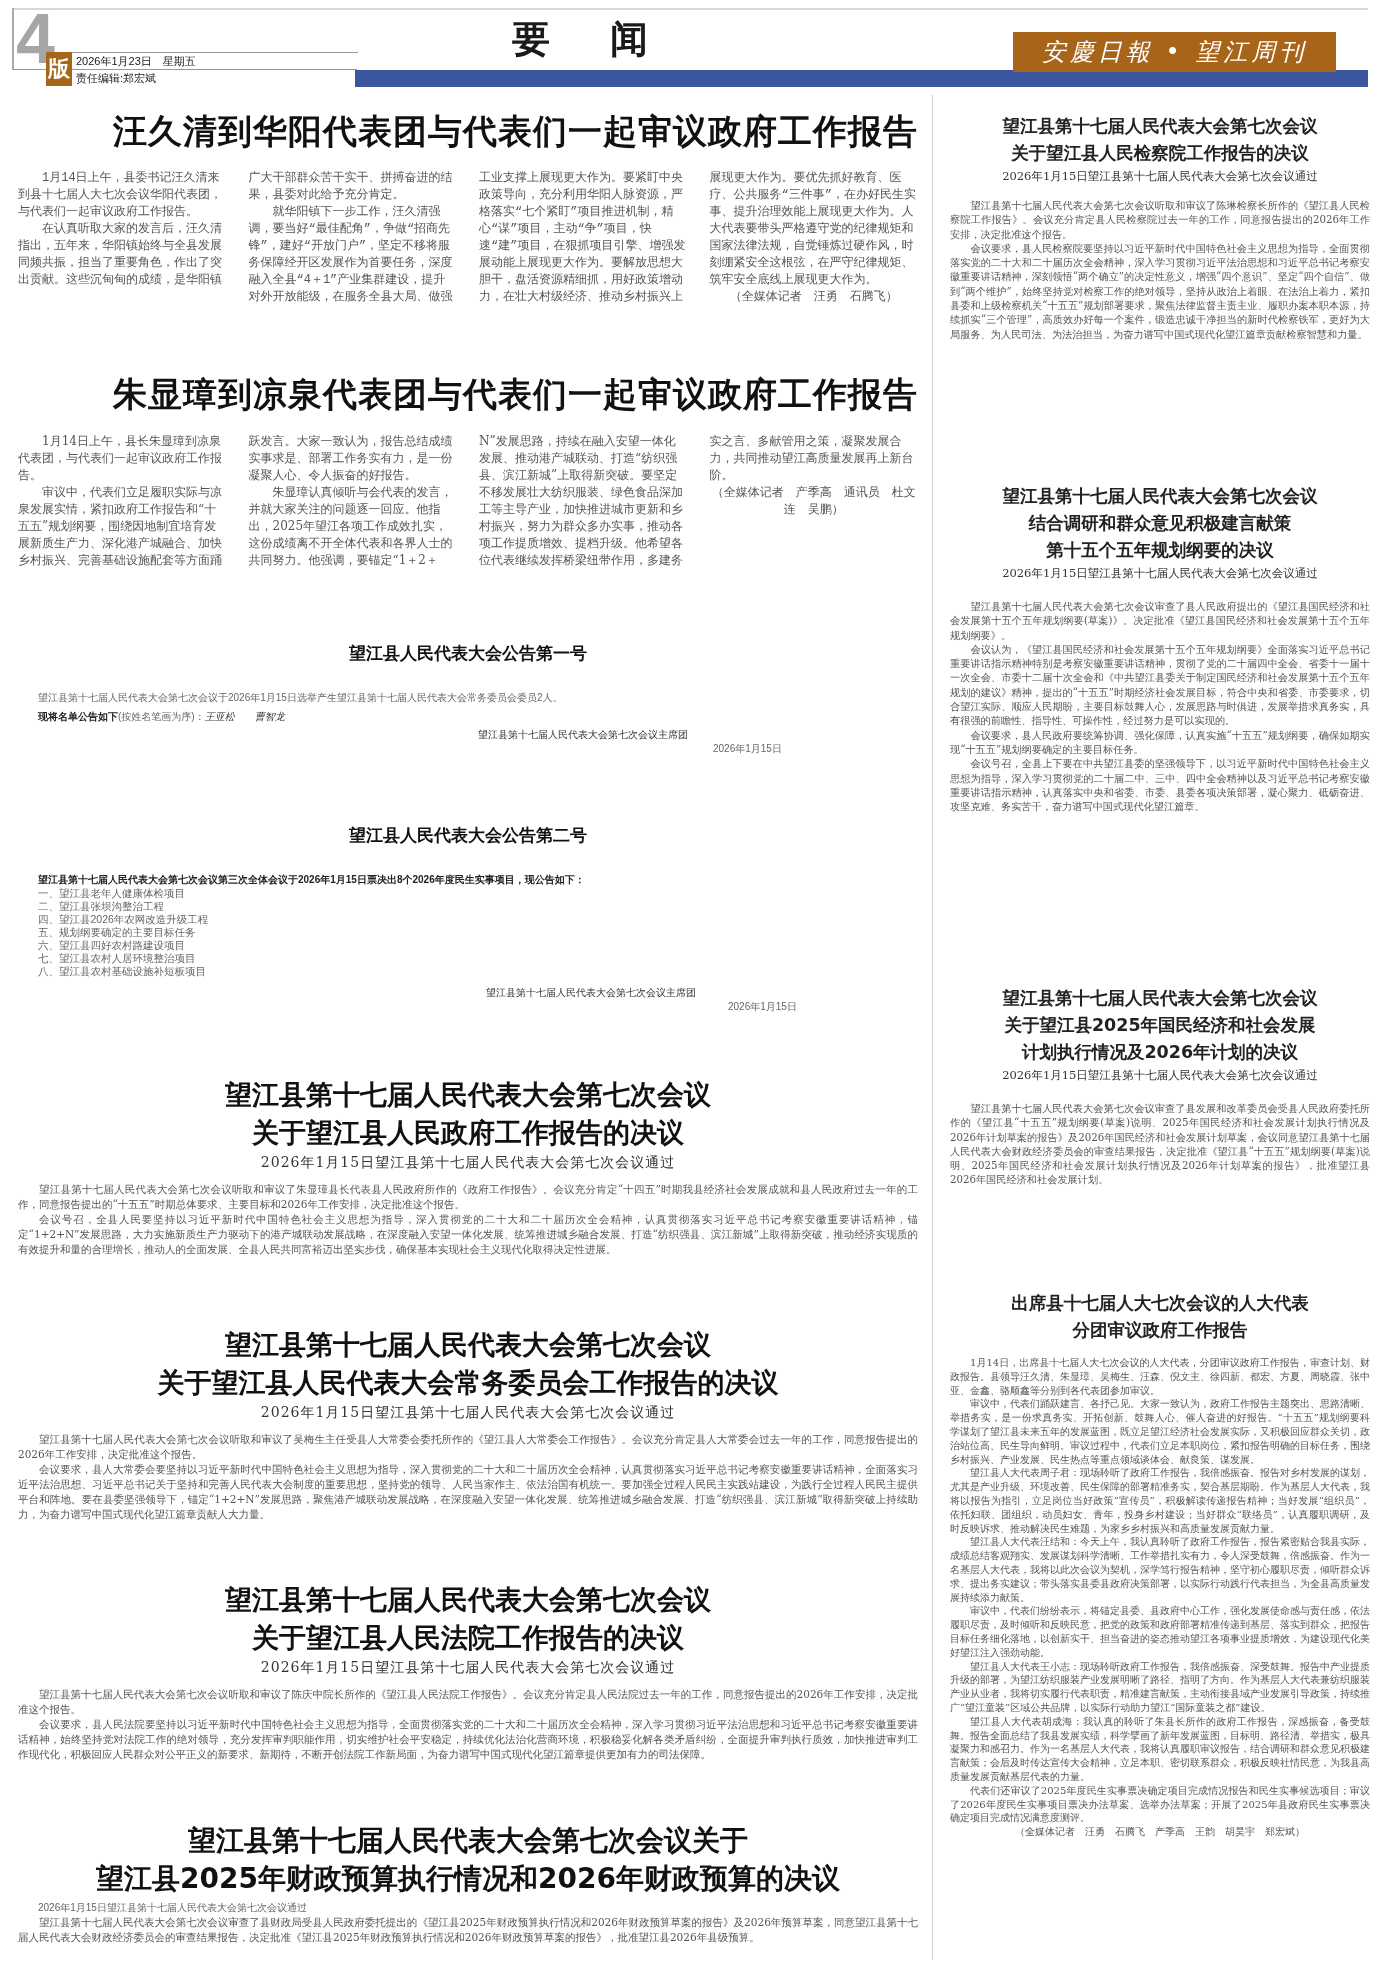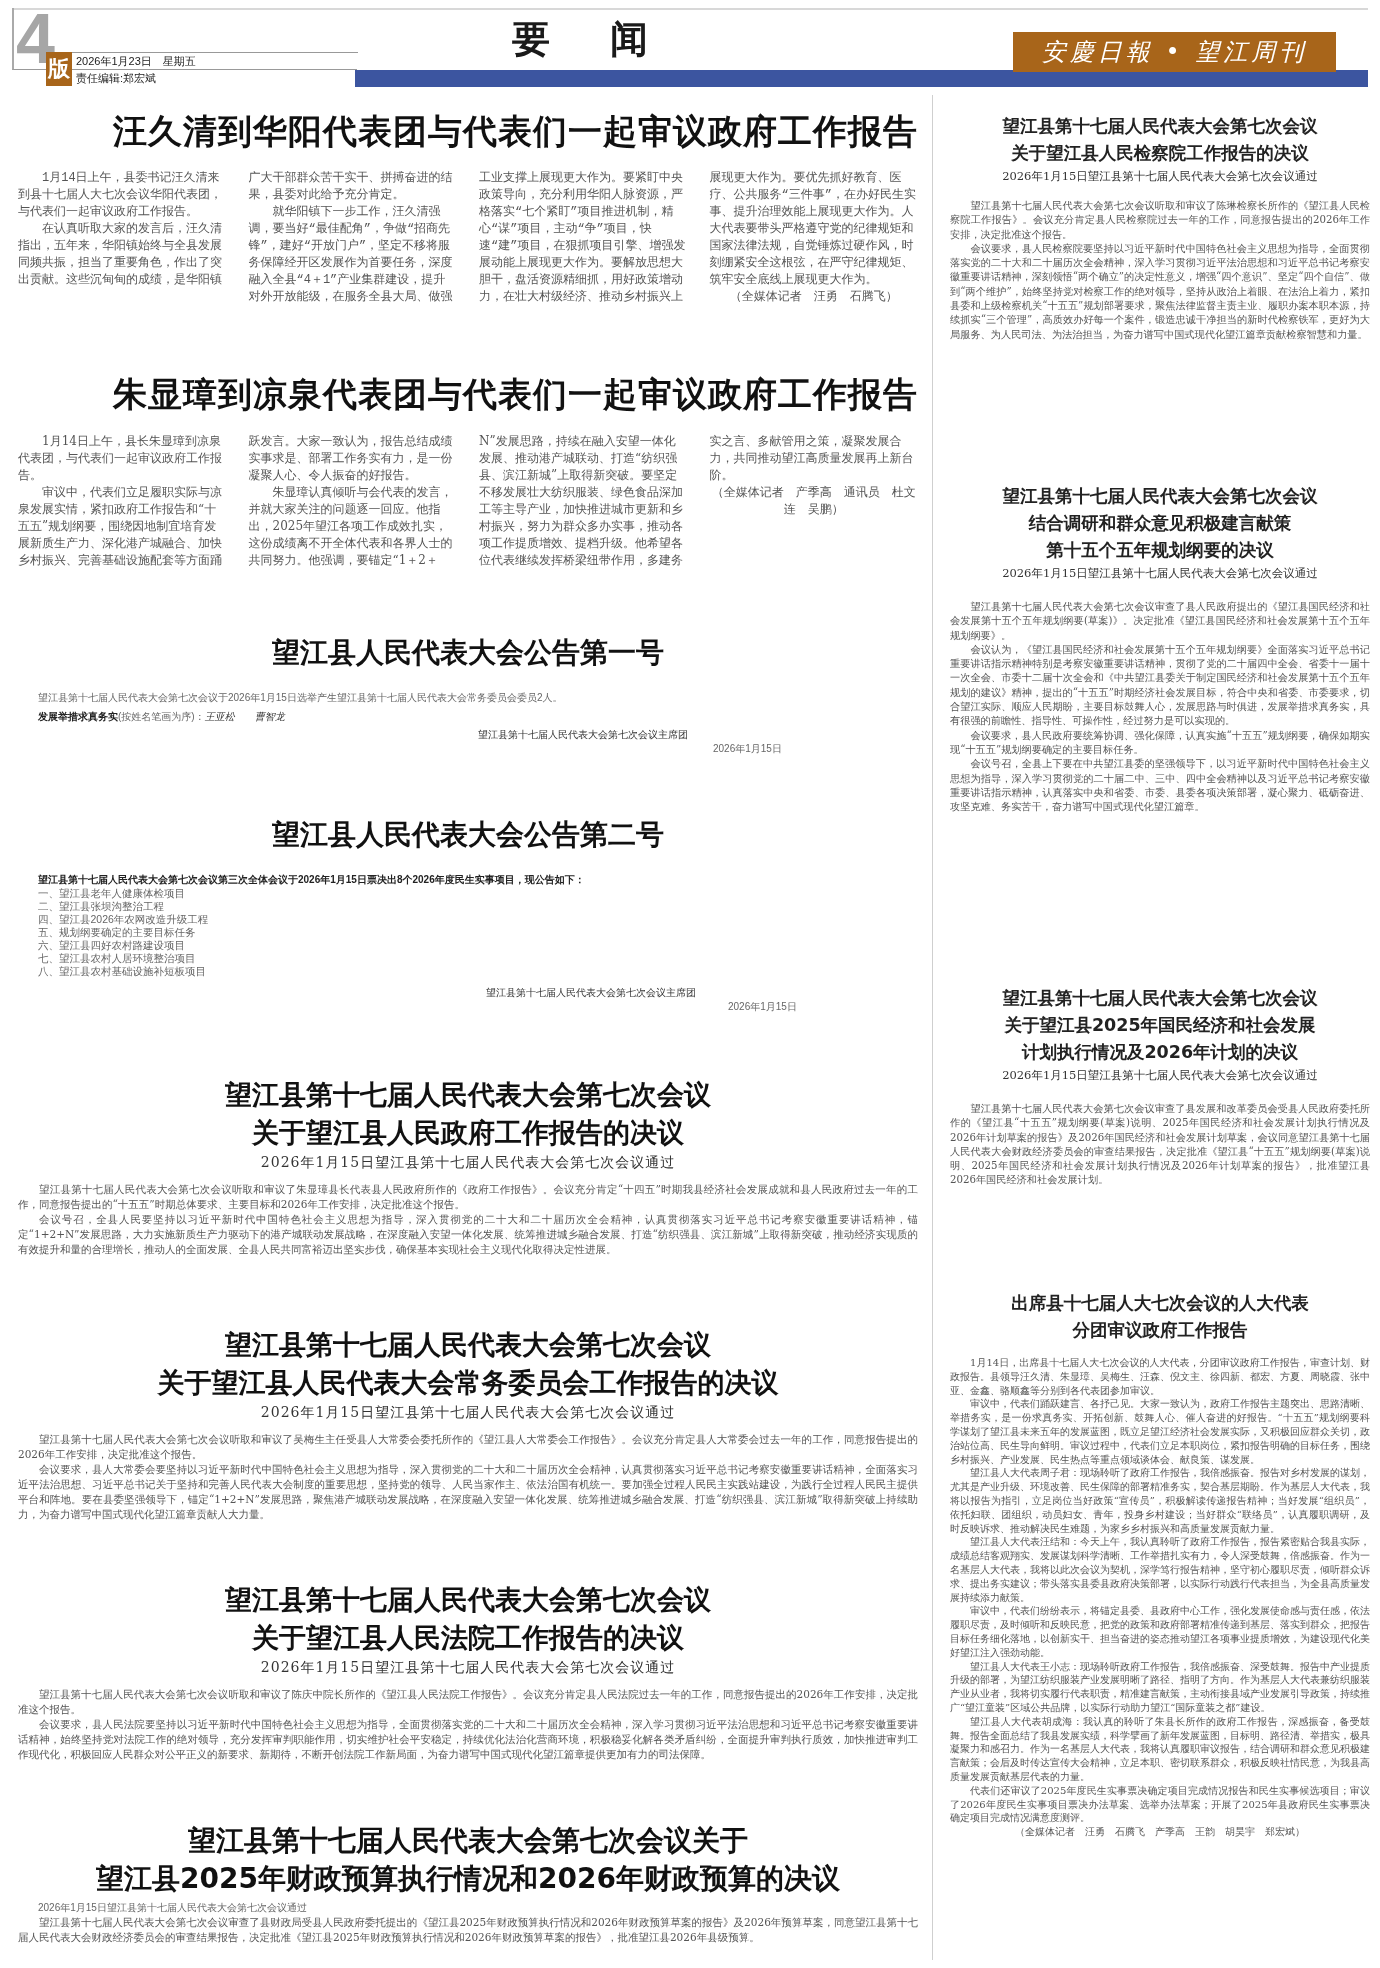--- a/index.html
+++ b/index.html
@@ -19,21 +19,21 @@
   .blue-bar { position: absolute; left: 355px; right: 12px; top: 70px; height: 17px; background: #3c55a0; }
   .brand-box { position: absolute; left: 1013px; top: 32px; width: 323px; height: 40px; background: #a8651a; color: #fff; font-family: "DejaVu Serif", serif; font-style: italic; font-size: 24px; line-height: 40px; text-align: center; letter-spacing: 4px; }
 
   
   .left-col { position: absolute; left: 18px; top: 95px; width: 900px; }
   .right-col { position: absolute; left: 950px; top: 95px; width: 420px; }
   .col-divider { position: absolute; left: 932px; top: 95px; width: 1px; height: 1865px; background: #cfcfcf; }
 
   .headline-xl { font-family: "DejaVu Sans", sans-serif; font-weight: bold; color: #111; text-align: center; }
   .h-main { font-size: 34px; line-height: 62px; letter-spacing: 1px; text-align: right; }
-  .h-ann { font-size: 28px; line-height: 40px; }
+  .h-ann { font-size: 17px; line-height: 40px; }
   .h-res { font-size: 27px; line-height: 38px; }
   .subline { font-family: "DejaVu Serif", serif; font-size: 14px; color: #333; text-align: center; line-height: 20px; letter-spacing: 1px; }
   .body-text { font-size: 10.5px; line-height: 15px; color: #555; text-align: justify; }
   .body-text p { text-indent: 2em; }
   .cols4 { column-count: 4; column-gap: 22px; }
   .cols4 p { font-size: 12px; line-height: 17px; color: #555; }
   .byline { text-align: center; text-indent: 0 !important; }
   .right-sign { text-align: right; font-family: "Liberation Sans", sans-serif; font-size: 10px; color: #333; }
   .right-date { font-family: "Liberation Sans", sans-serif; font-size: 10px; color: #666; }
 
@@ -85,21 +85,21 @@
       <p style="text-indent:2em">朱显璋认真倾听与会代表的发言，并就大家关注的问题逐一回应。他指出，2025年望江各项工作成效扎实，这份成绩离不开全体代表和各界人士的共同努力。他强调，要锚定“1＋2＋N”发展思路，持续在融入安望一体化发展、推动港产城联动、打造“纺织强县、滨江新城”上取得新突破。要坚定不移发展壮大纺织服装、绿色食品深加工等主导产业，加快推进城市更新和乡村振兴，努力为群众多办实事，推动各项工作提质增效、提档升级。他希望各位代表继续发挥桥梁纽带作用，多建务实之言、多献管用之策，凝聚发展合力，共同推动望江高质量发展再上新台阶。</p>
       <p class="byline">（全媒体记者　产季高　通讯员　杜文连　吴鹏）</p>
     </div>
   </section>
 
   <section style="height:170px;">
     <h2 class="headline-xl h-ann" style="margin-top:20px;">望江县人民代表大会公告第一号</h2>
     <div style="margin-top:18px;padding-left:20px;">
       <div class="ann-lead">望江县第十七届人民代表大会第七次会议于2026年1月15日选举产生望江县第十七届人民代表大会常务委员会委员2人。</div>
       <div>
-        <span class="ann-bold">发展举措求真务实</span><span class="ann-lead">(按姓名笔画为序)：</span><span class="ann-lead" style="color:#333;font-style:italic;">王亚松　　曹智龙</span>
+        <span class="ann-bold">现将名单公告如下</span><span class="ann-lead">(按姓名笔画为序)：</span><span class="ann-lead" style="color:#333;font-style:italic;">王亚松　　曹智龙</span>
       </div>
       <div class="right-sign" style="margin-right:230px;margin-top:4px;">望江县第十七届人民代表大会第七次会议主席团</div>
       <div class="right-date" style="margin-left:675px;">2026年1月15日</div>
     </div>
   </section>
 
   <section style="height:255px;">
     <h2 class="headline-xl h-ann" style="margin-top:12px;">望江县人民代表大会公告第二号</h2>
     <div style="margin-top:18px;padding-left:20px;">
       <div class="ann-bold">望江县第十七届人民代表大会第七次会议第三次全体会议于2026年1月15日票决出8个2026年度民生实事项目，现公告如下：</div>

